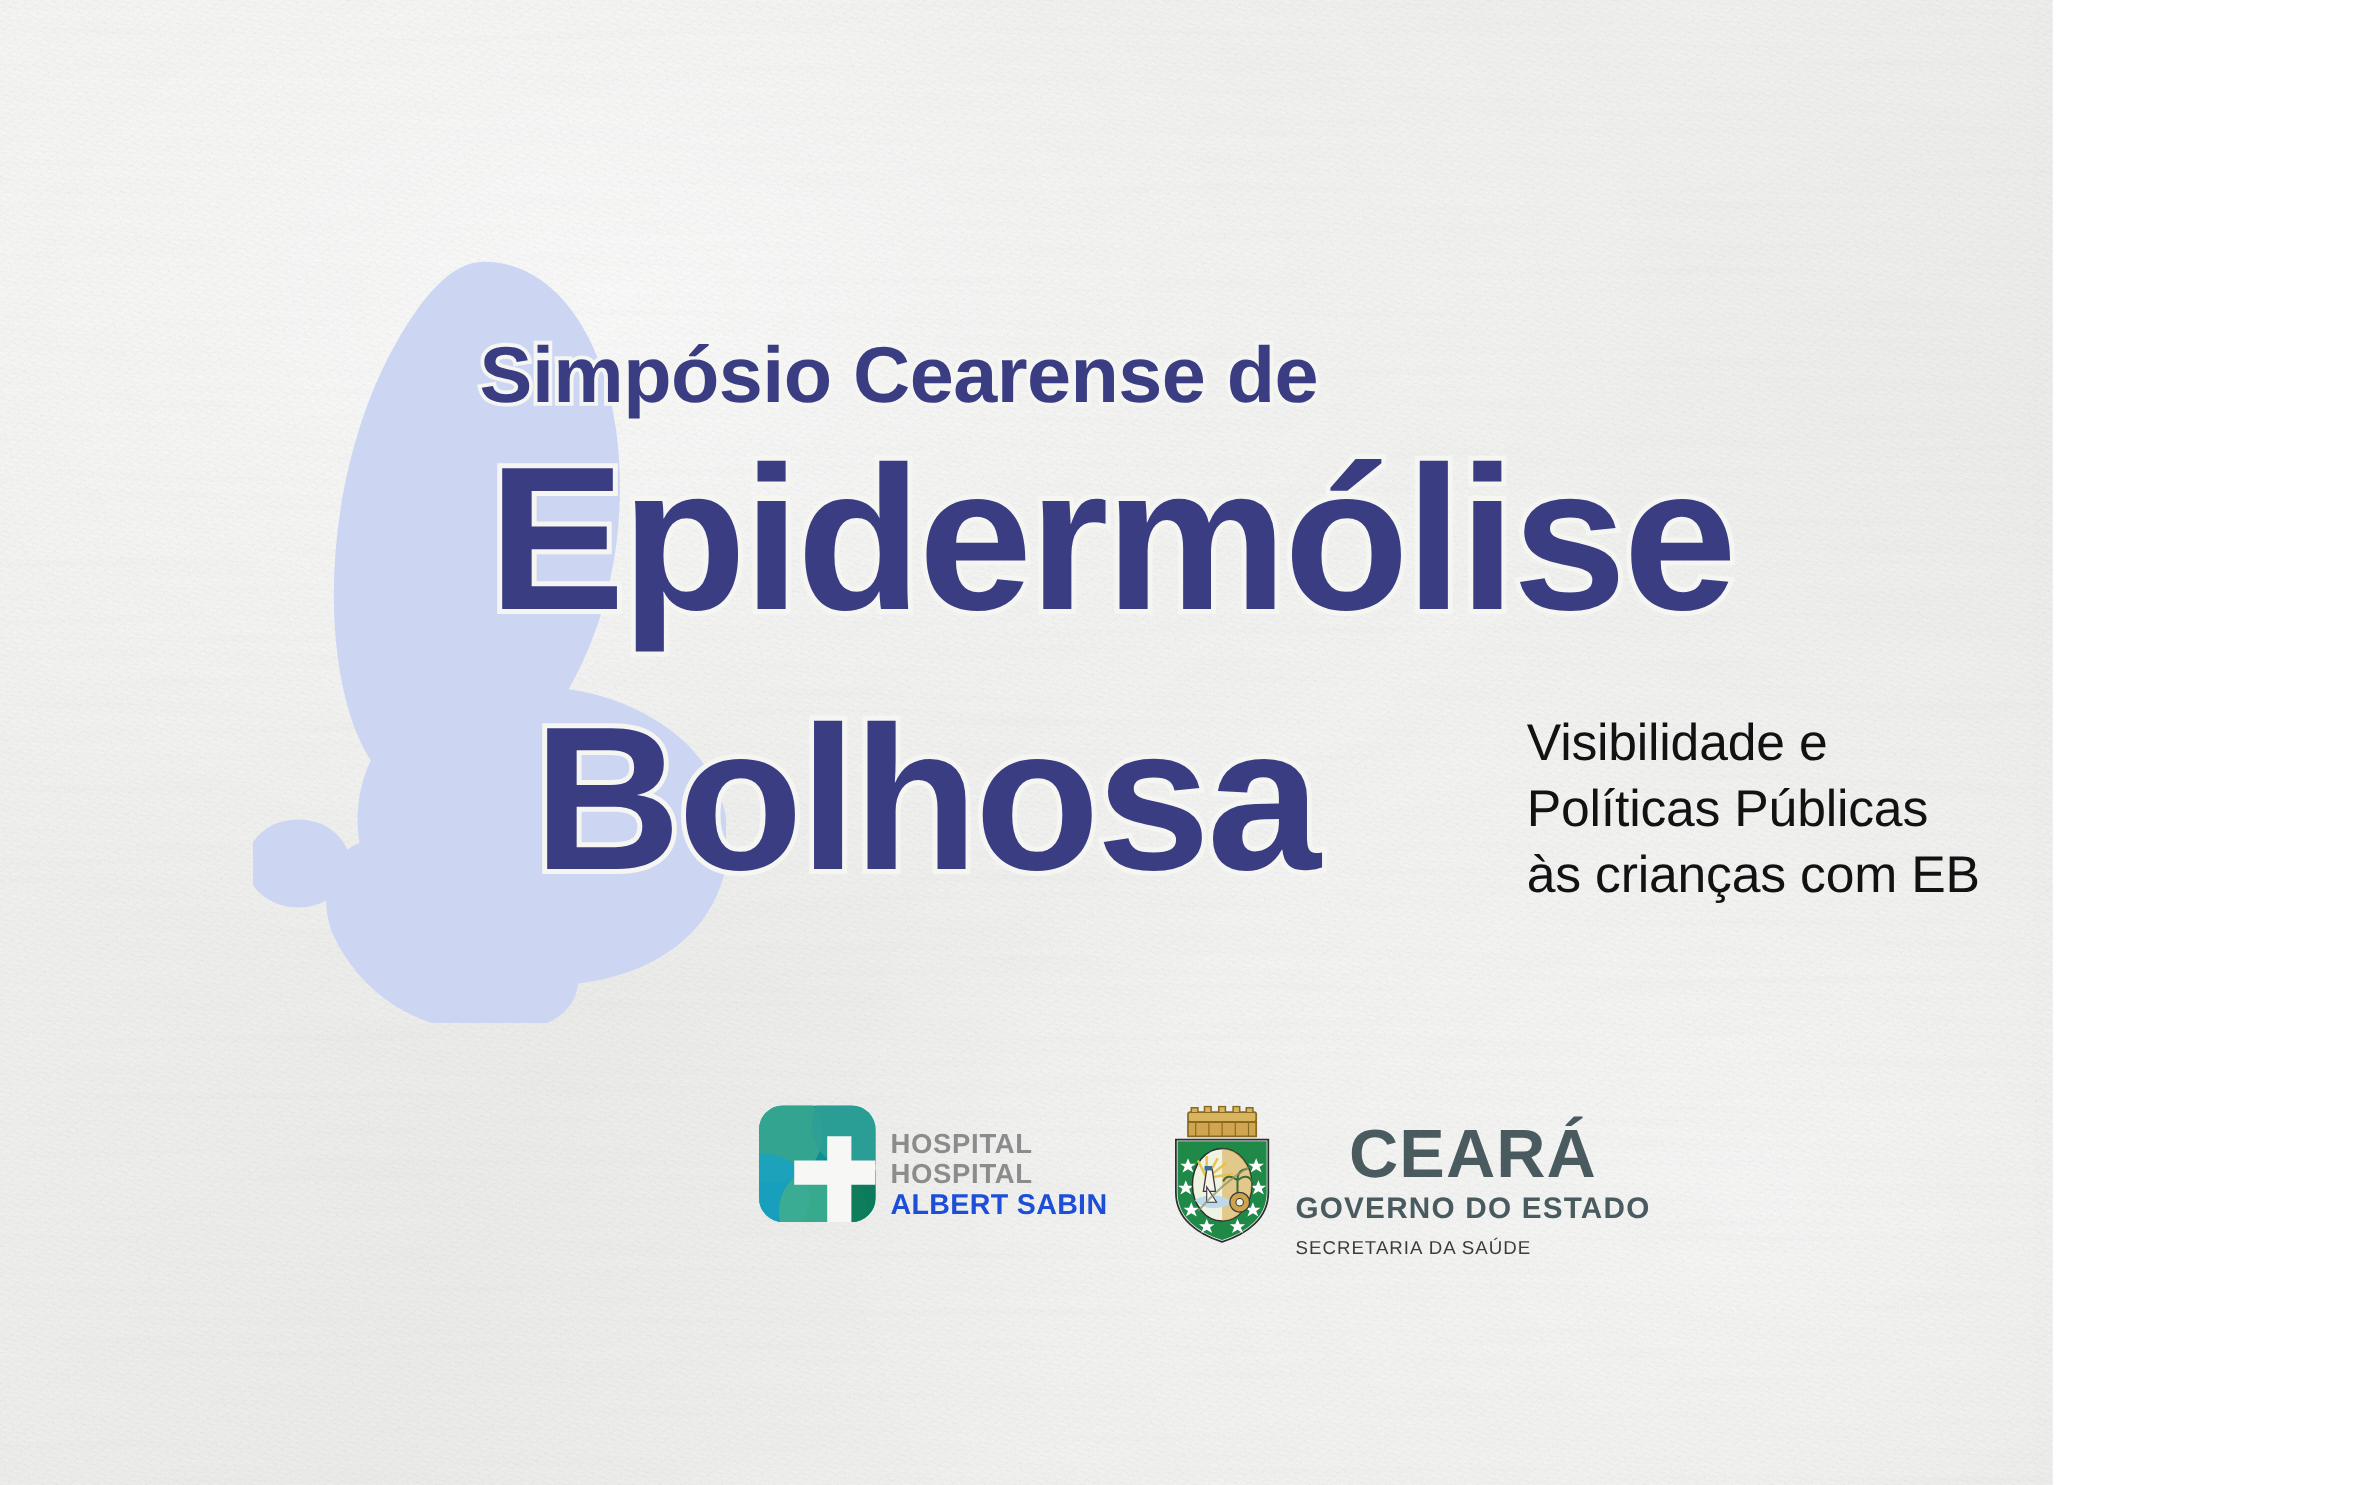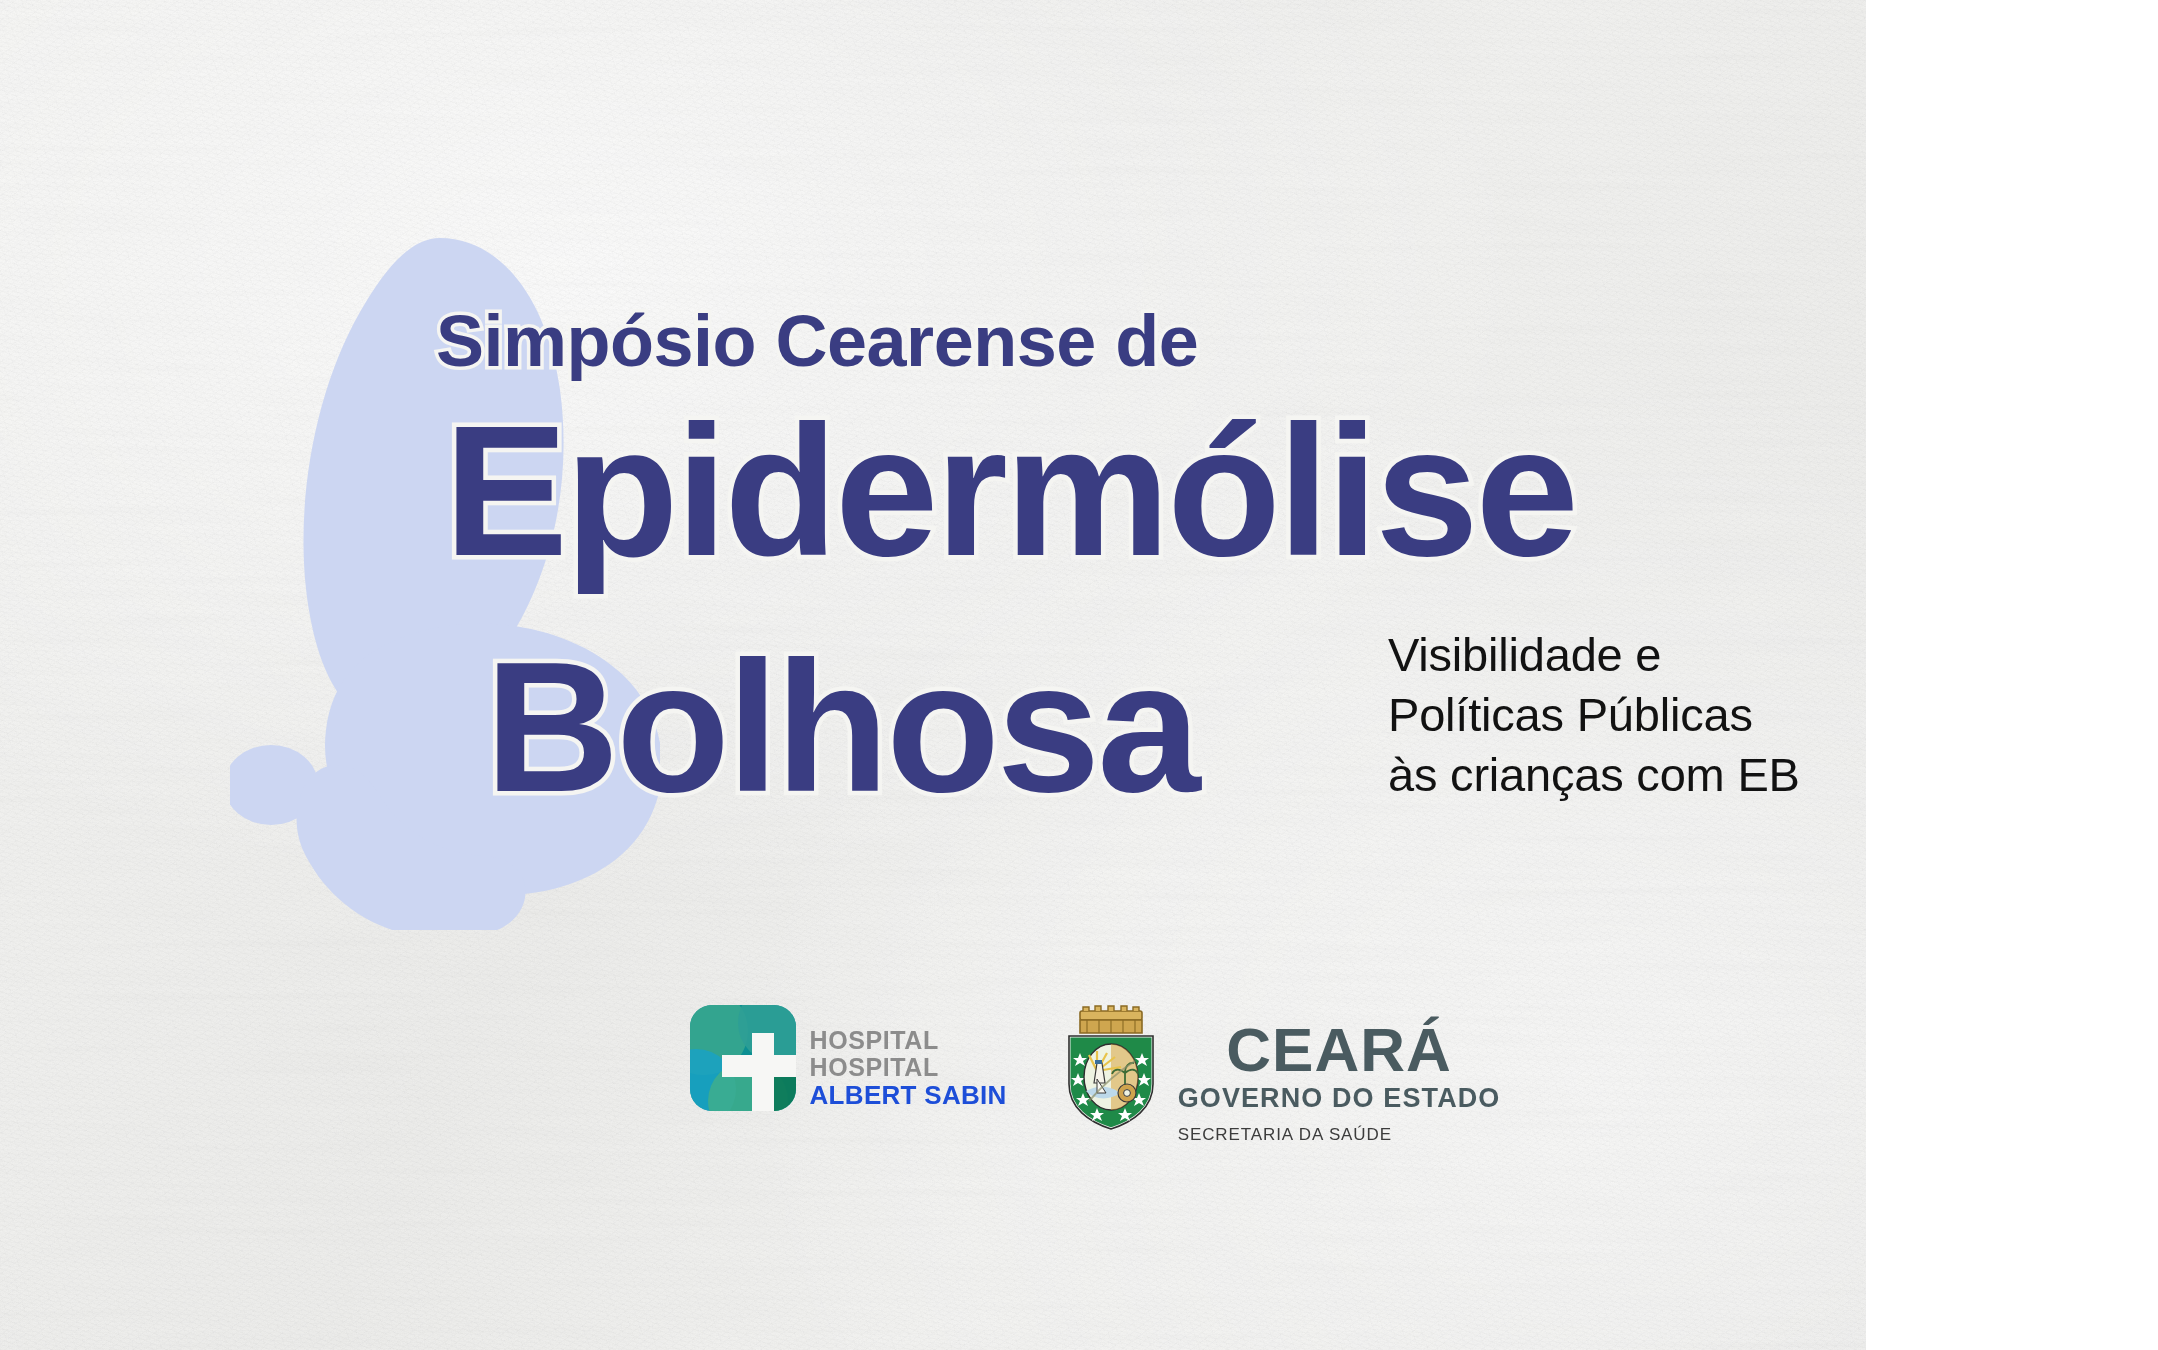--- a/index.html
+++ b/index.html
@@ -112,21 +112,21 @@
     color: #3a3d82;
     white-space: nowrap;
     -webkit-text-stroke: 9px #f5f5f2;
     paint-order: stroke fill;
     margin-left: 33px;
   }
 
   .subtitle {
     position: absolute;
     left: 1388px;
-    top: 625px;
+    top: 645px;
     color: #121212;
     font-size: 47px;
     font-weight: 400;
     line-height: 1.28;
     letter-spacing: -0.2px;
     white-space: nowrap;
   }
   .subtitle div { display: block; }
 
   

